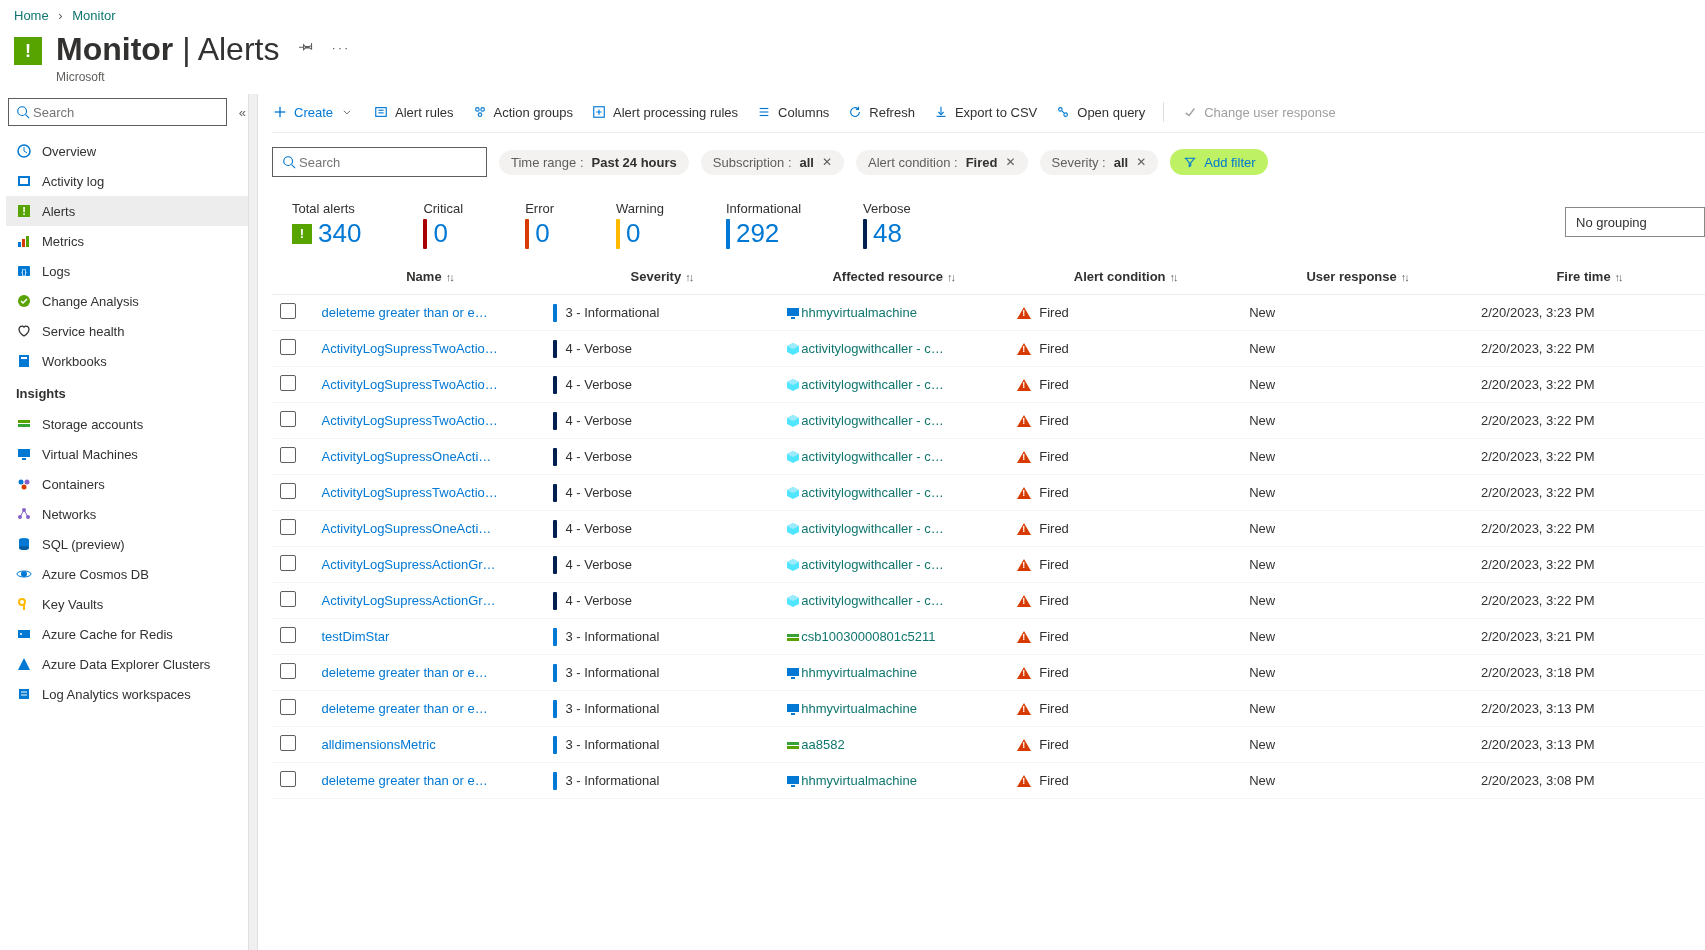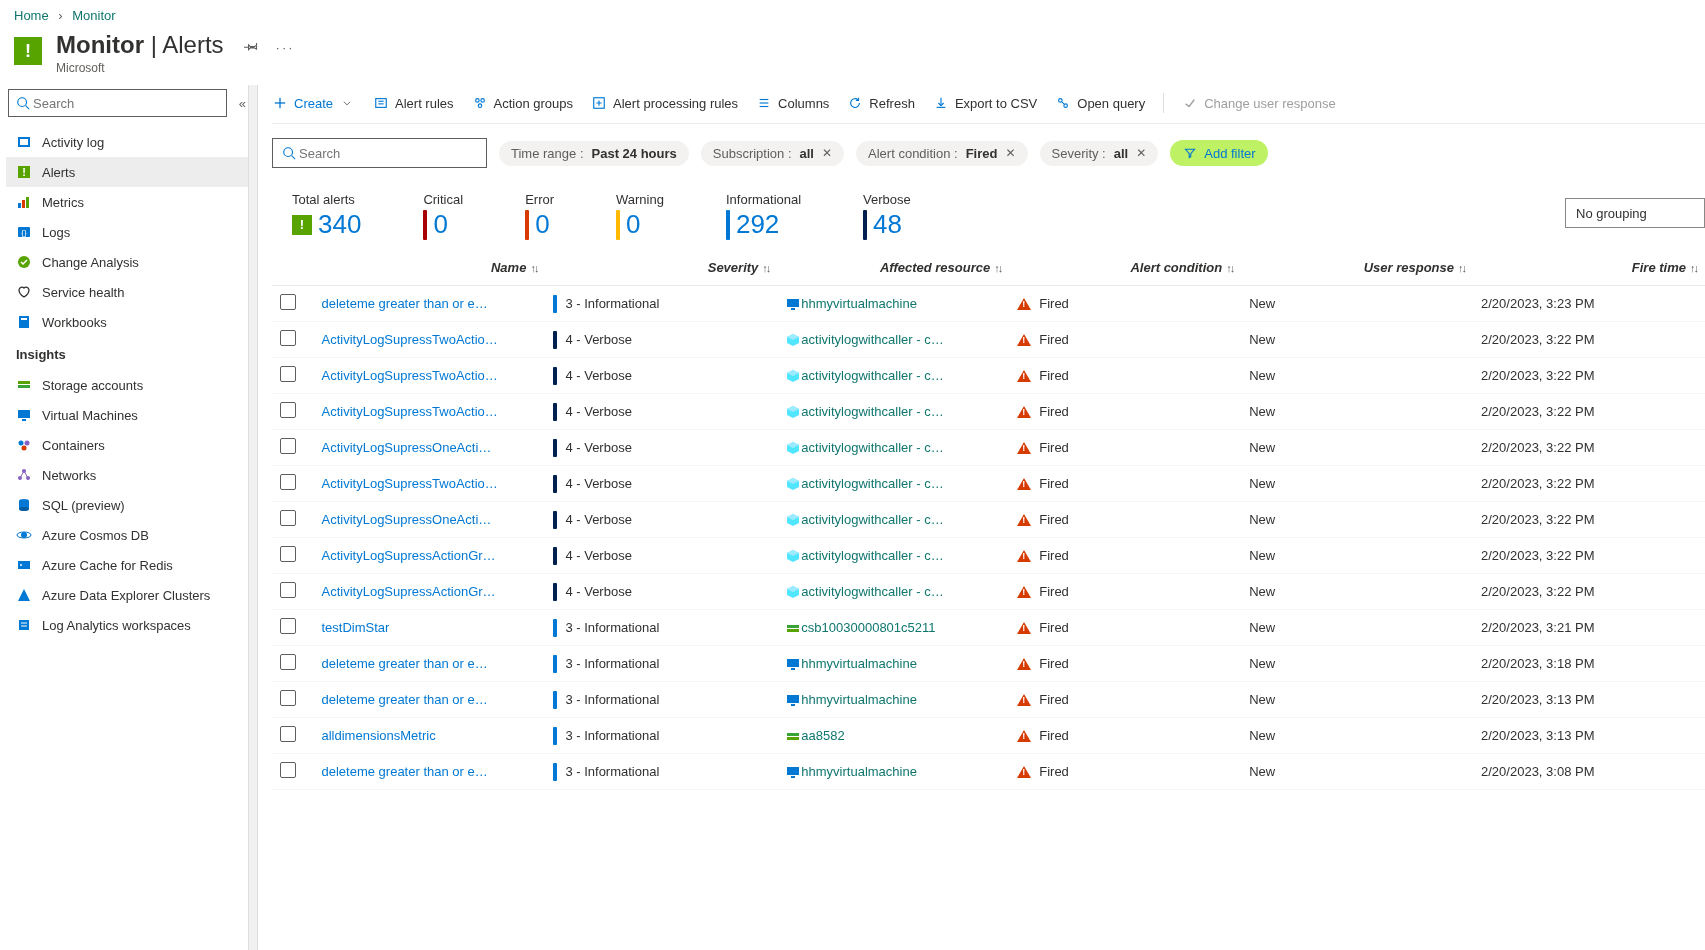--- a/index.html
+++ b/index.html
@@ -18,21 +18,21 @@
   .breadcrumb .sep { color: #605e5c; margin: 0 6px; }
 
   
   .page-header { display: flex; align-items: flex-start; padding: 4px 14px 10px; }
   .header-icon {
     width: 28px; height: 28px; background: #57a300; color:#fff;
     display:flex; align-items:center; justify-content:center;
     margin-right: 14px; font-weight:bold; font-size:18px;
     position: relative; top:6px;
   }
-  .page-title { font-size: 24px; font-weight: 600; }
+  .page-title { font-size: 32px; font-weight: 600; }
   .page-title .sub { font-weight: 400; color:#323130; }
   .page-subtitle { font-size: 12px; color:#605e5c; margin-top:2px; }
   .header-actions svg, .header-actions span.icon { color:#605e5c; }
   .header-actions { display:flex; align-items:center; gap:18px; margin-left:20px; padding-top:8px; }
 
   
   .layout { display:flex; height: calc(100vh - 80px); }
   .sidebar { width: 258px; border-right: none; padding: 0 0 0 6px; position:relative; }
   .sidebar-scroll { height:100%; overflow:hidden; padding-right:2px; }
   .sidebar::after {
@@ -99,22 +99,22 @@
   .stat.total .val { color:#0078d4; }
   .grouping {
     margin-left:auto; border:1px solid #8a8886; height:30px; padding:4px 32px 4px 10px;
     display:flex; align-items:center; min-width:140px; position:relative; top:6px;
   }
 
   
   .table-wrap { flex:1; overflow:auto; }
   table { width:100%; border-collapse:collapse; }
   th {
-    text-align:right; font-weight:600; font-size:13px; padding:10px 8px;
-    border-bottom:1px solid #edebe9; white-space:nowrap; color:#323130;font-style:italic;
+    text-align:center; font-weight:600; font-size:13px; padding:10px 8px;
+    border-bottom:1px solid #edebe9; white-space:nowrap; color:#323130;
   }
   th .sort { color:#605e5c; font-size:11px; margin-left:4px; letter-spacing:-2px;}
   td {
     padding:8px 8px; border-bottom:1px solid #f6f5f4; white-space:nowrap;
     overflow:hidden; text-overflow:ellipsis; max-width:0;
   }
   .chk {
     width:16px; height:16px; border:1px solid #605e5c; border-radius:2px; display:inline-block;
   }
   .col-chk { width:34px; }
@@ -181,20 +181,30 @@
         </span>
         <input placeholder="Search" style="">
       </div>
       <span class="collapse-caret">«</span>
     </div>
 
     <ul class="nav-list" id="nav-core">
           <li>
             <span class="nav-icon">
               <svg width="16" height="16" viewBox="0 0 16 16">
+                <circle cx="8" cy="8" r="6" fill="none" stroke="#0078d4" stroke-width="1.5"></circle>
+                <line x1="8" y1="8" x2="8" y2="4" stroke="#0078d4"></line>
+                <line x1="8" y1="8" x2="11" y2="10" stroke="#0078d4"></line>
+              </svg>
+            </span>
+            <span>Overview</span>
+          </li>
+          <li>
+            <span class="nav-icon">
+              <svg width="16" height="16" viewBox="0 0 16 16">
                 <rect x="2" y="3" width="12" height="10" fill="#0078d4"></rect>
                 <rect x="4" y="5" width="8" height="6" fill="#fff"></rect>
               </svg>
             </span>
             <span>Activity log</span>
           </li>
           <li class="active">
             <span class="nav-icon">
               <svg width="16" height="16" viewBox="0 0 16 16">
                 <rect x="2" y="2" width="12" height="12" fill="#57a300"></rect>
@@ -302,20 +312,29 @@
             <span>SQL (preview)</span>
           </li>
           <li>
             <span class="nav-icon">
               <svg width="16" height="16" viewBox="0 0 16 16">
                 <circle cx="8" cy="8" r="3" fill="#0078d4"></circle>
                 <ellipse cx="8" cy="8" rx="7" ry="3" fill="none" stroke="#0078d4"></ellipse>
               </svg>
             </span>
             <span>Azure Cosmos DB</span>
+          </li>
+          <li>
+            <span class="nav-icon">
+              <svg width="16" height="16" viewBox="0 0 16 16">
+                <circle cx="6" cy="6" r="3" fill="none" stroke="#ffb900" stroke-width="2"></circle>
+                <rect x="7" y="8" width="2" height="6" fill="#ffb900"></rect>
+              </svg>
+            </span>
+            <span>Key Vaults</span>
           </li>
           <li>
             <span class="nav-icon">
               <svg width="16" height="16" viewBox="0 0 16 16">
                 <rect x="2" y="4" width="12" height="8" fill="#0078d4"></rect>
                 <circle cx="5" cy="8" r="1" fill="#fff"></circle>
               </svg>
             </span>
             <span>Azure Cache for Redis</span>
           </li>

